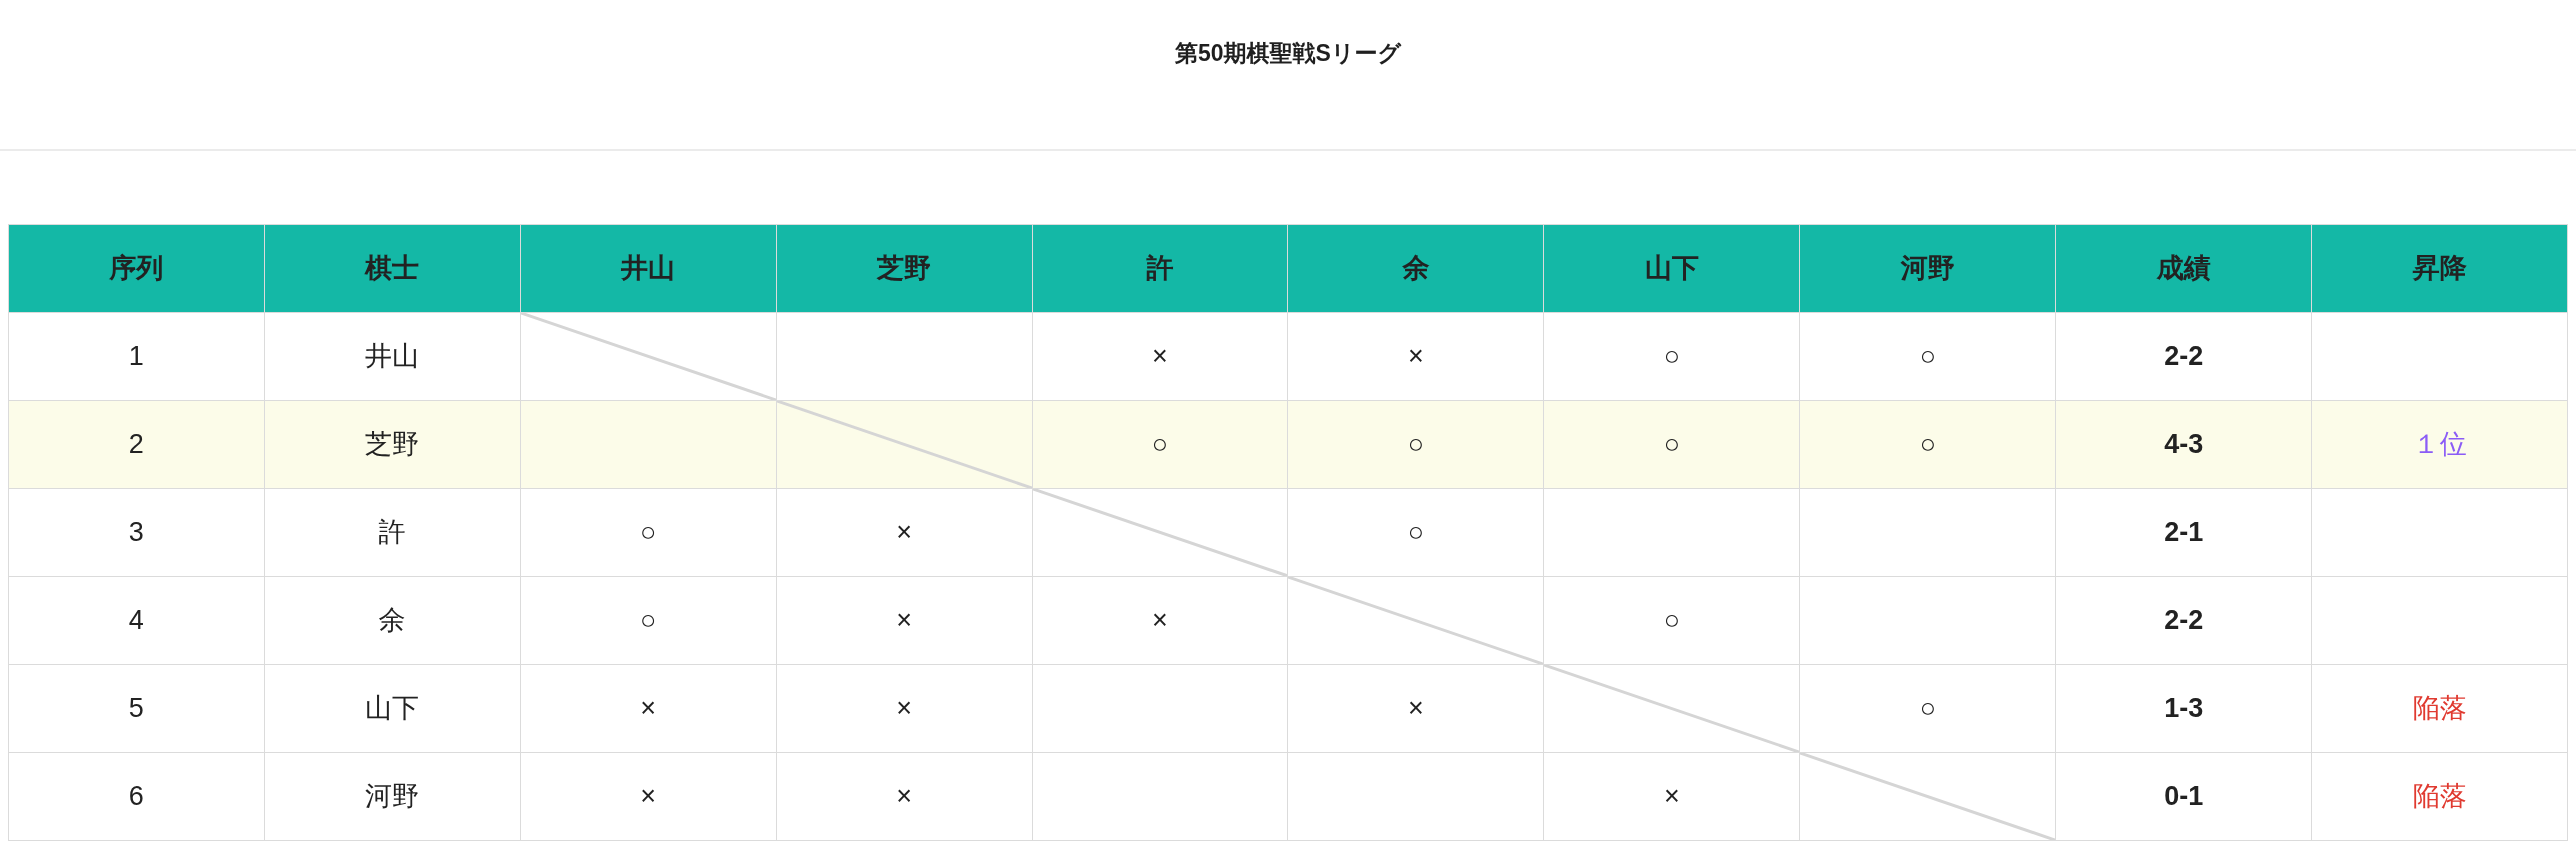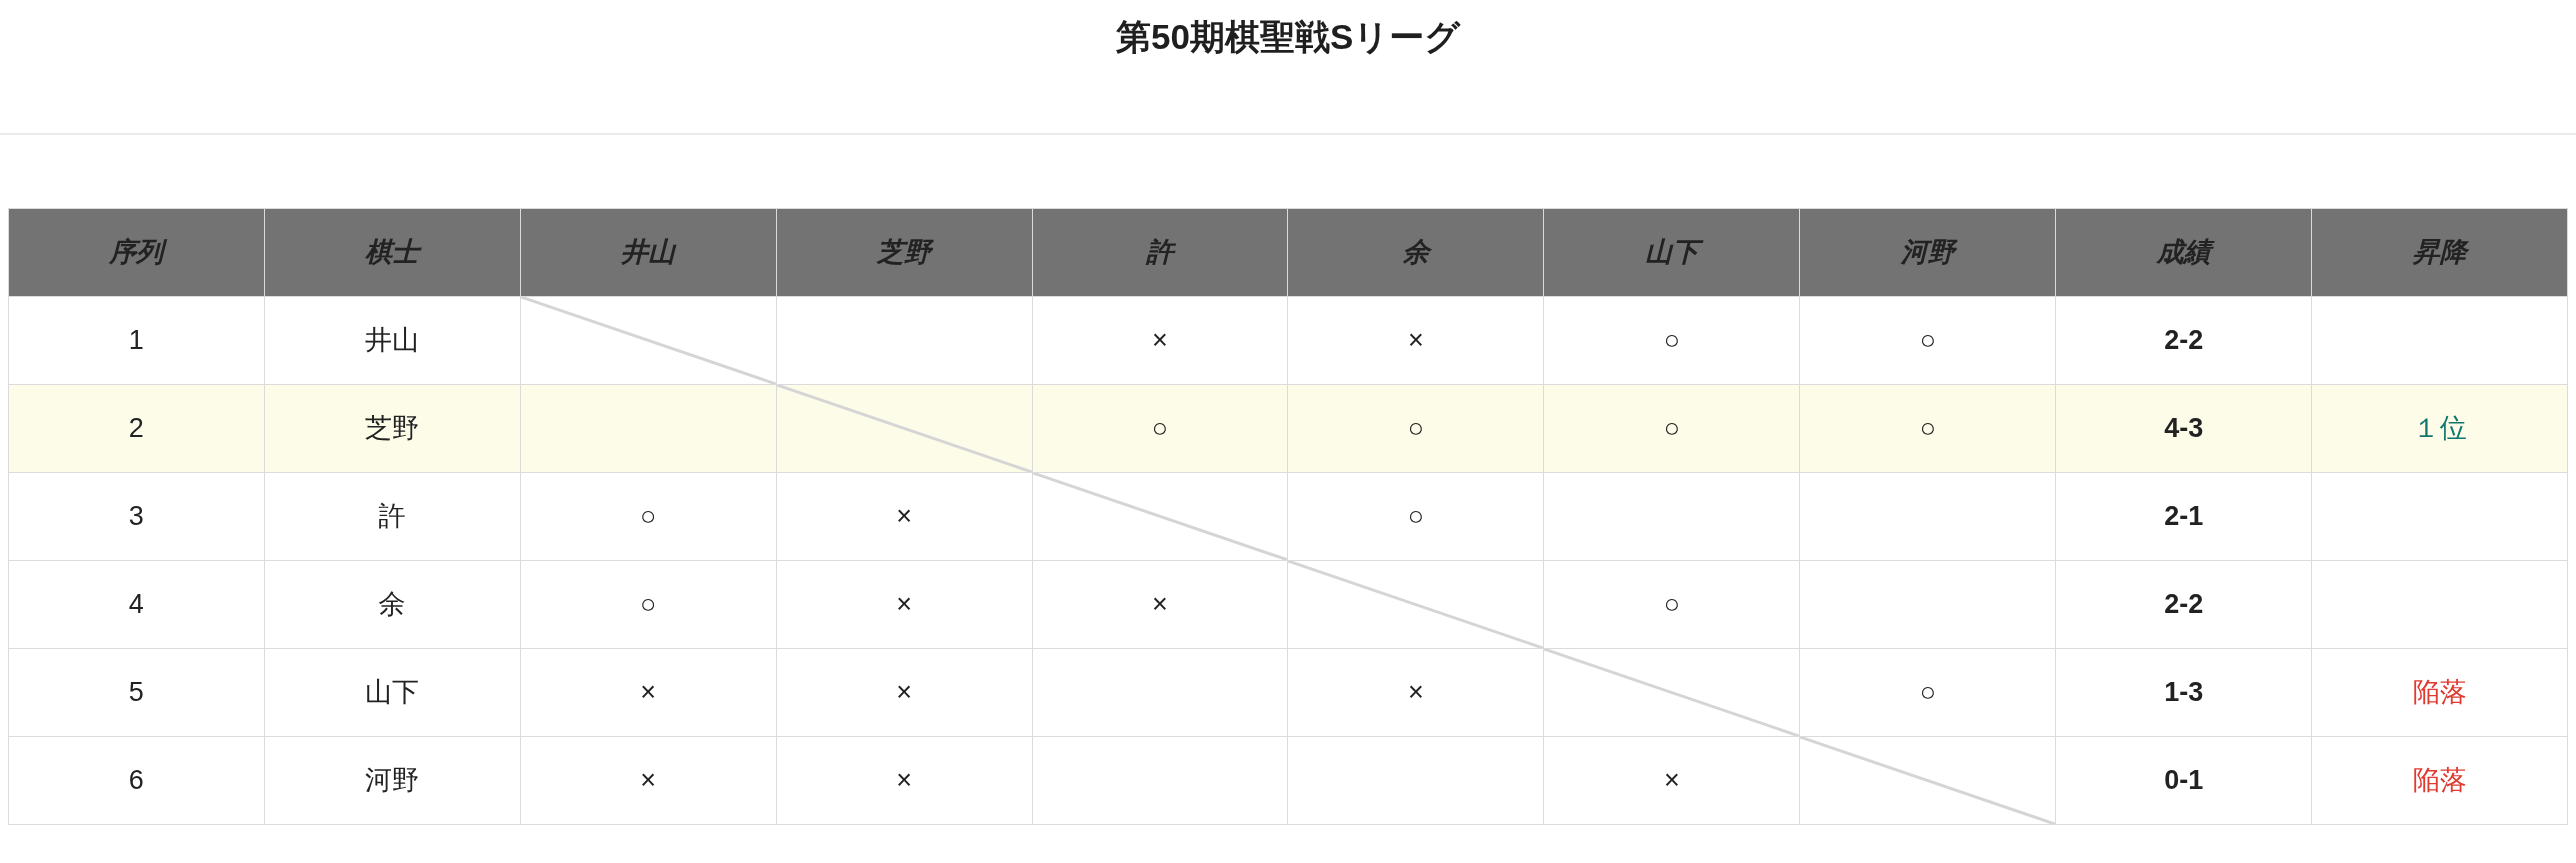--- a/index.html
+++ b/index.html
@@ -6,24 +6,24 @@
     margin: 0;
     padding: 0;
     background: #ffffff;
     width: 2576px;
     height: 863px;
     font-family: "Liberation Sans", "DejaVu Sans", sans-serif;
     color: #222;
     overflow: hidden;
   }
   .page-title {
-    margin: 0;
+    margin: 16px;
     padding-top: 13.5px;
     text-align: center;
-    font-size: 35px;
+    font-size: 23px;
     line-height: 46px;
     font-weight: 700;
     color: #1f1f1f;
   }
   .divider {
     height: 0;
     border-bottom: 2.9px solid #ebebeb;
     margin-top: 73px;
   }
   .table-wrap {
@@ -38,24 +38,23 @@
   table.league td {
     border: 1.9px solid #dbdbdb;
     height: 87px;
     text-align: center;
     vertical-align: middle;
     font-size: 27px;
     padding: 0;
     overflow: hidden;
   }
   table.league th {
-    background: #737373;
+    background: #14b8a6;
     font-weight: 700;
     color: #222;
-    font-style: italic;
   }
   td.record {
     font-weight: 700;
   }
   td.diag {
     position: relative;
   }
   svg.diagline {
     position: absolute;
     top: 0; left: 0;
@@ -117,21 +116,21 @@
           <td class="diag">
             <svg class="diagline" viewBox="0 0 100 100" preserveAspectRatio="none">
               <line x1="0" y1="0" x2="100" y2="100" vector-effect="non-scaling-stroke"></line>
             </svg>
           </td>
           <td>○</td>
           <td>○</td>
           <td>○</td>
           <td>○</td>
           <td class="record">4-3</td>
-          <td style="color: #0f766e;">１位</td>
+          <td style="color: #8b5cf6;">１位</td>
         </tr>
         <tr>
           <td>3</td>
           <td>許</td>
           <td>○</td>
           <td>×</td>
           <td class="diag">
             <svg class="diagline" viewBox="0 0 100 100" preserveAspectRatio="none">
               <line x1="0" y1="0" x2="100" y2="100" vector-effect="non-scaling-stroke"></line>
             </svg>

